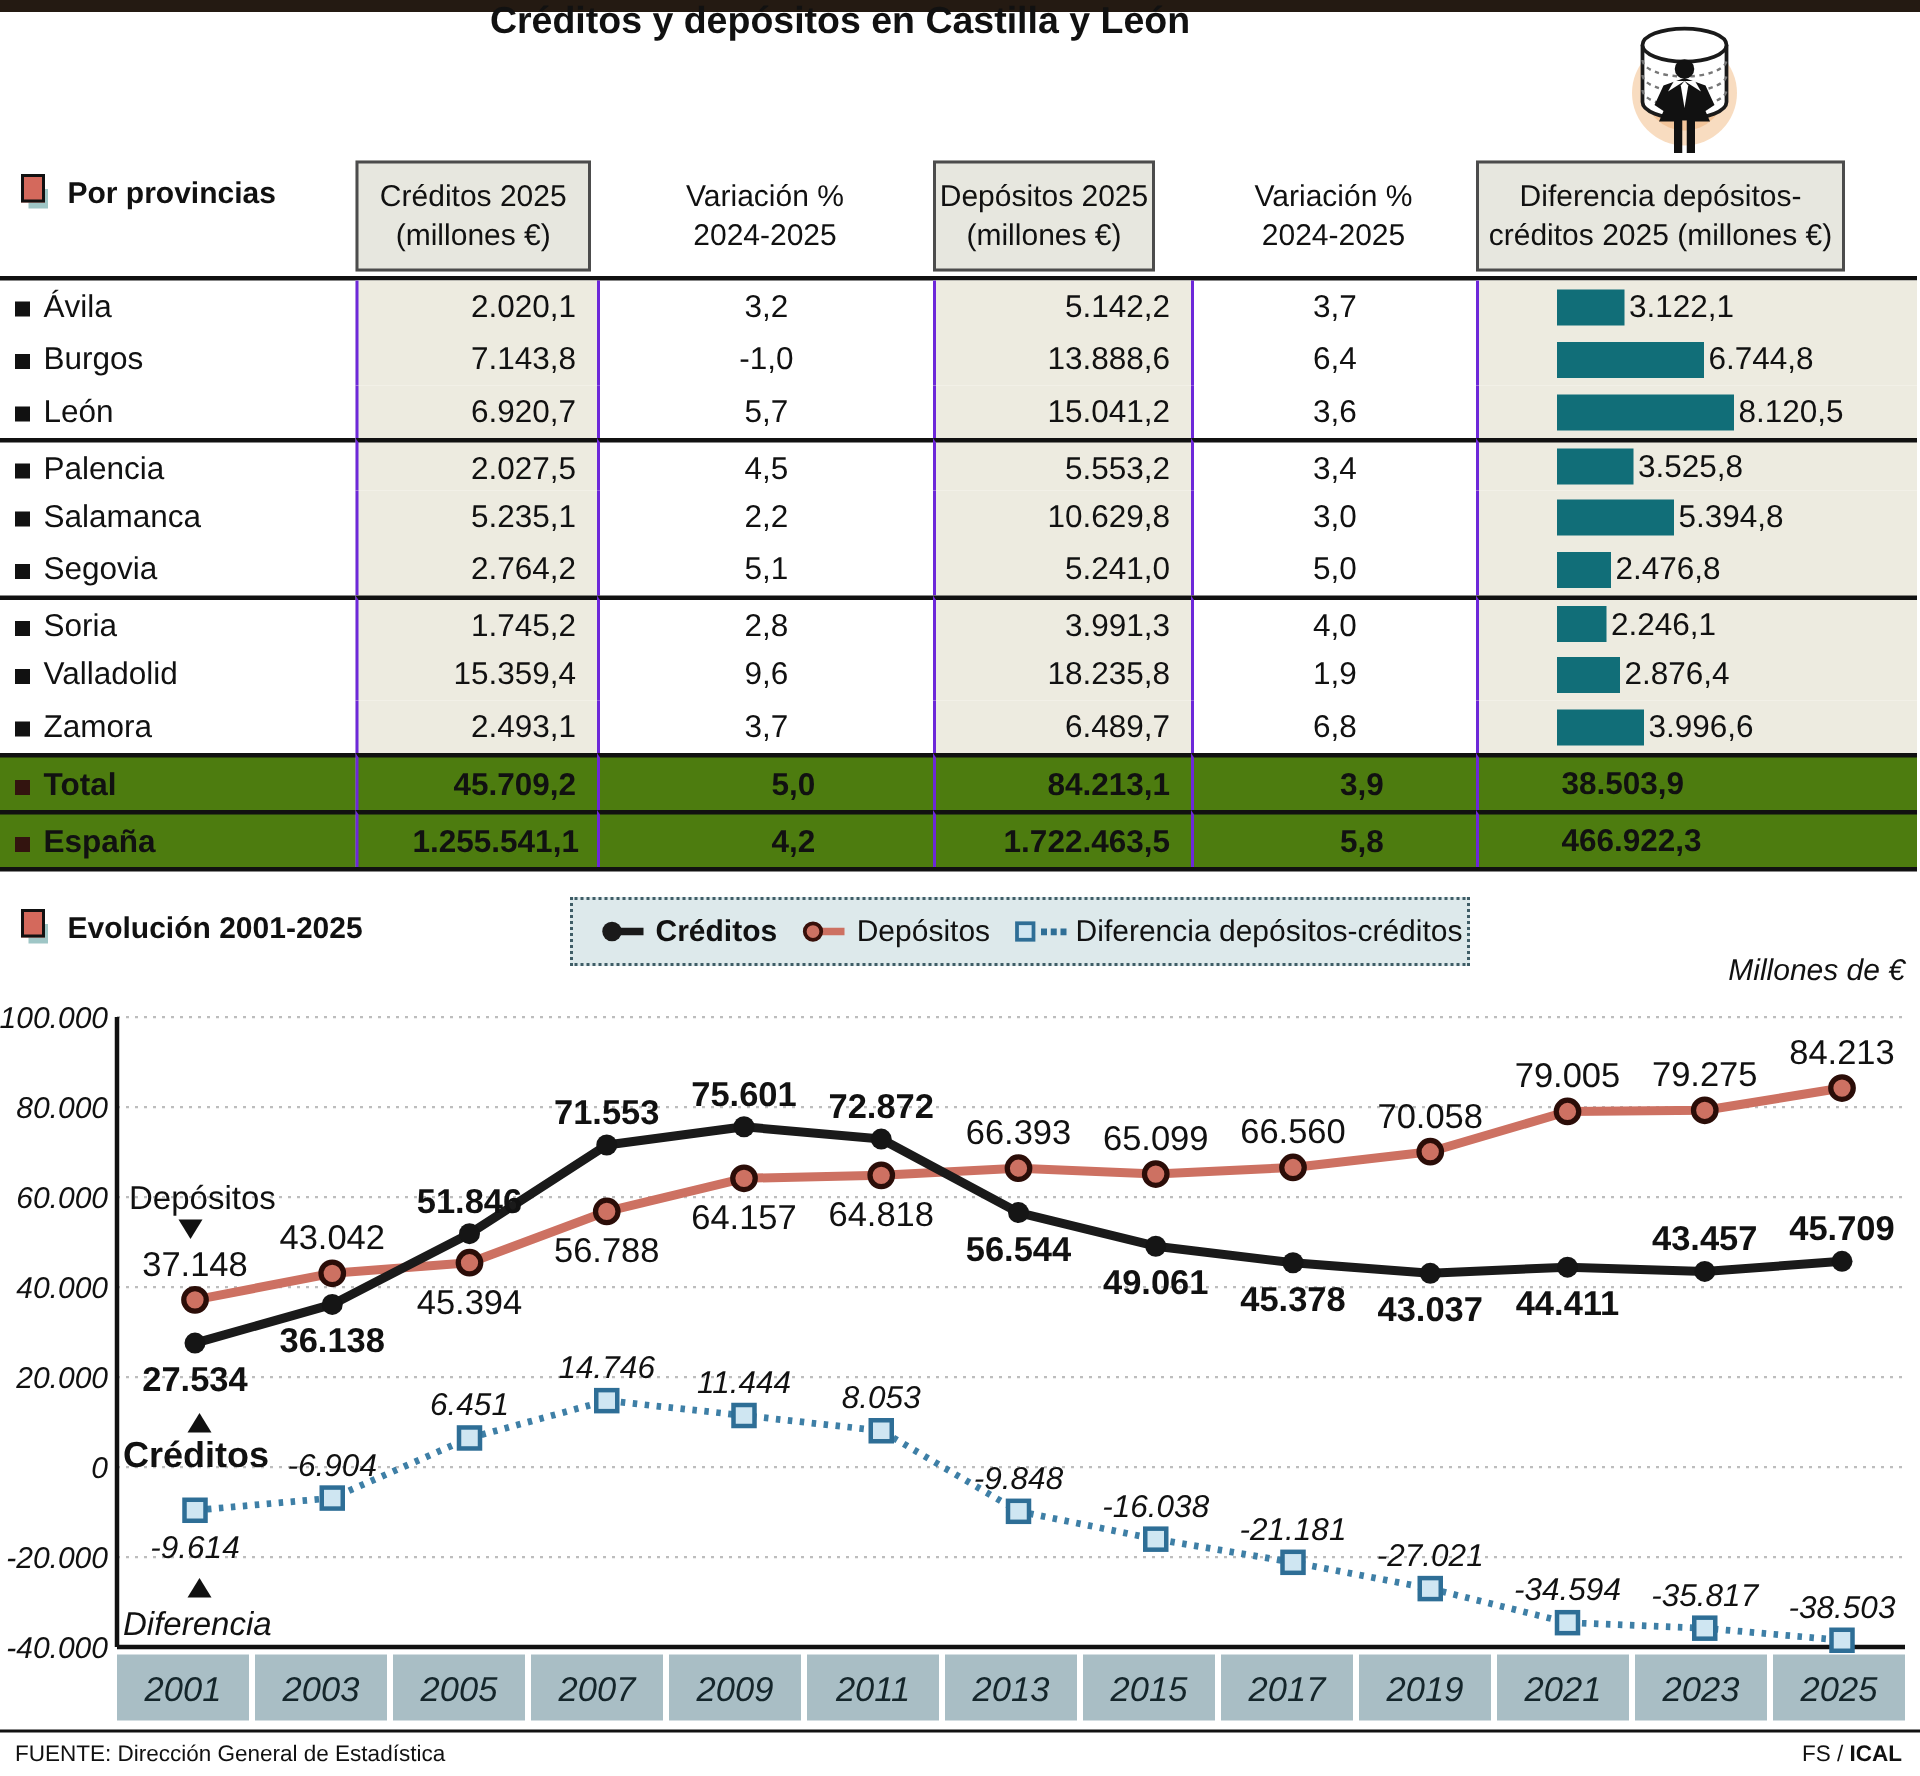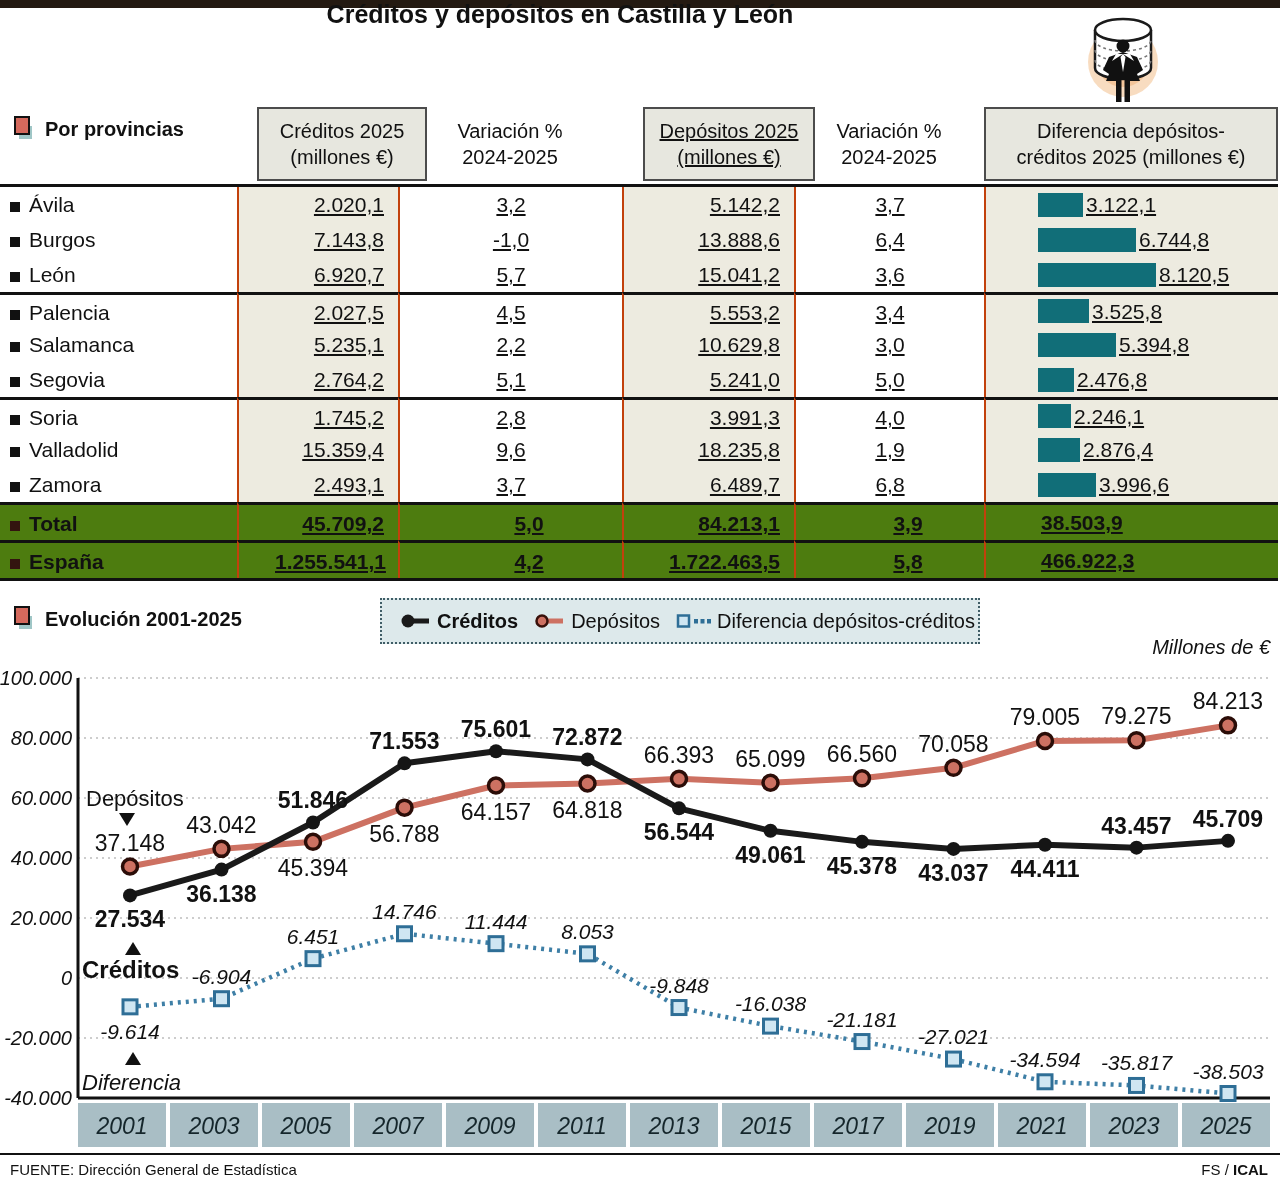--- a/index.html
+++ b/index.html
@@ -20,21 +20,21 @@
   
   .hbox,.hplain{position:absolute;top:107px;height:74px;display:flex;flex-direction:column;
     justify-content:center;text-align:center;font-size:20px;line-height:1.32;box-sizing:border-box;}
   .hbox{background:#e7e7df;border:2px solid #4c4c4c;}
 
   
   #pgrid{position:absolute;left:0;top:184px;width:1278px;display:grid;
          grid-template-columns:237px 161px 224px 172px 190px 294px;
          border-top:3px solid #111;border-bottom:3px solid #111;}
   .tc{height:35px;line-height:35px;font-size:21px;box-sizing:border-box;white-space:nowrap;}
-  .bl{border-left:2px solid #c2410c;text-decoration:underline;}
+  .bl{border-left:2px solid #6d28d9;}
   .gtop{border-top:3px solid #111;}
   .ttop{border-top:3px solid #111;padding-left:36px;}
   .beige{background:#edebe0;}
   .c0{padding-left:10px;}
   .num{text-align:right;padding-right:14px;}
   .ctr{text-align:center;}
   .dif{display:flex;align-items:center;padding-left:52px;}
   .dif .bar{display:inline-block;height:24px;background:#116e78;flex:0 0 auto;}
   .dif span{margin-left:3px;}
   .sq{display:inline-block;width:10px;height:10px;background:#111;margin-right:9px;}
@@ -90,37 +90,37 @@
 
   <section>
     <div class="sec-head" style="left:14px;top:116px;">
       <span class="bullet">
           <i class="b-teal"></i>
           <i class="b-red"></i>
         </span>
       <span class="sec-title">Por provincias</span>
     </div>
 
-    <div class="hbox" style="left:237px;width:170px;margin-left:20px;">
+    <div class="hbox" style="left:237px;width:157px;">
       <div>Créditos 2025</div>
       <div>(millones €)</div>
     </div>
     <div class="hplain" style="left:398px;width:224px;">
       <div>Variación %</div>
       <div>2024-2025</div>
     </div>
-    <div class="hbox" style="left:643px;width:172px;text-decoration:underline;">
+    <div class="hbox" style="left:622px;width:148px;">
       <div>Depósitos 2025</div>
       <div>(millones €)</div>
     </div>
     <div class="hplain" style="left:794px;width:190px;">
       <div>Variación %</div>
       <div>2024-2025</div>
     </div>
-    <div class="hbox" style="left:984px;width:294px;">
+    <div class="hbox" style="left:984px;width:246px;">
       <div>Diferencia depósitos-</div>
       <div>créditos 2025 (millones €)</div>
     </div>
 
     <div id="pgrid">
         <div class="tc c0"><i class="sq"></i>Ávila</div>
         <div class="tc num bl beige">2.020,1</div>
         <div class="tc ctr bl">3,2</div>
         <div class="tc num bl beige">5.142,2</div>
         <div class="tc ctr bl">3,7</div>

